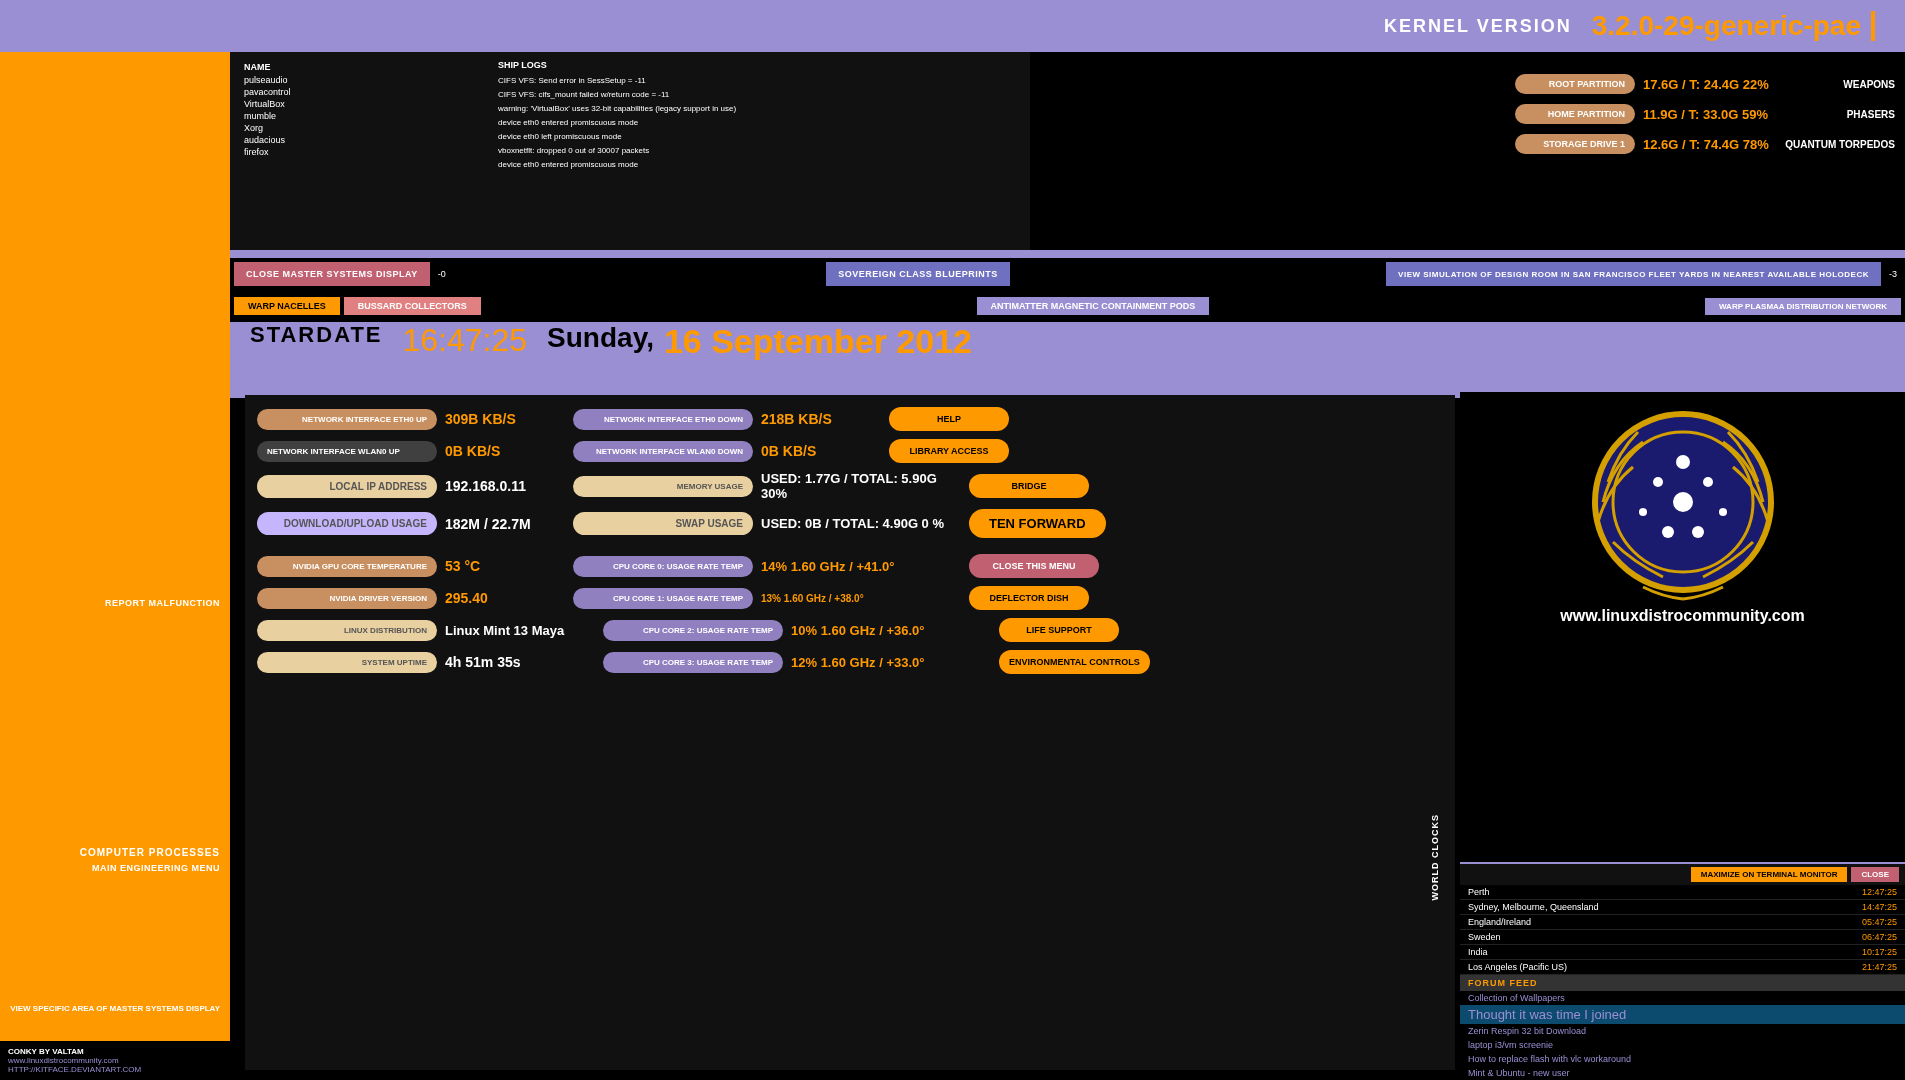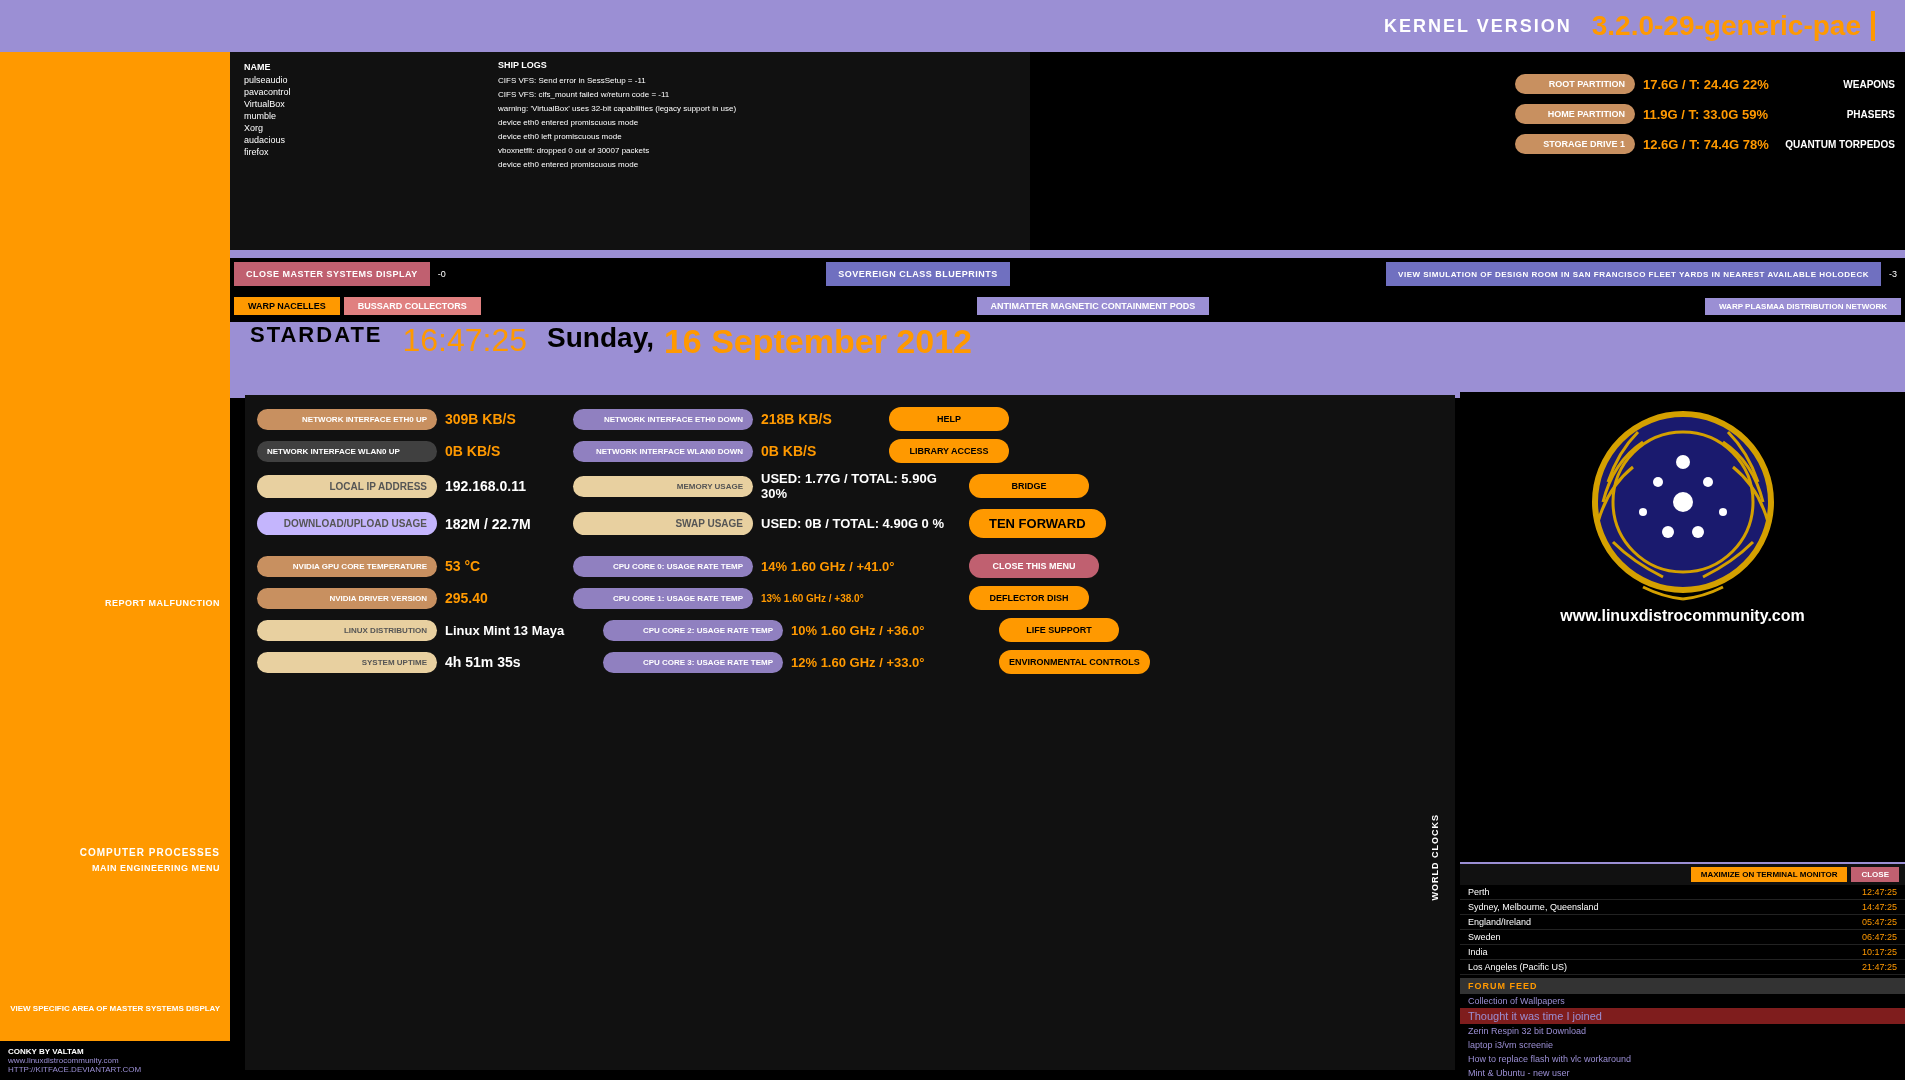--- a/index.html
+++ b/index.html
@@ -408,21 +408,21 @@
             <td style="color: rgb(255, 153, 0); font-size: 9px; padding: 2px 8px; border-bottom: 1px solid rgb(34, 34, 34); text-align: right;">00:47:25</td>
           </tr>
         </tbody>
     </table>
   </div>
 
   <div style="position:absolute;bottom:0;left:0;right:0;background:#000;">
     <div style="background:#333;color:#f90;font-size:9px;font-weight:bold;padding:3px 8px;letter-spacing:1px;">FORUM FEED</div>
     <div id="forum-items">
         <div style="color: rgb(155, 143, 212); font-size: 9px; padding: 2px 8px; cursor: pointer; background: rgb(0, 0, 0);">Collection of Wallpapers</div>
-        <div style="color: rgb(155, 143, 212); font-size: 11px; padding: 2px 8px; cursor: pointer; background: #7f1d1d;">Thought it was time I joined</div>
+        <div style="color: rgb(155, 143, 212); font-size: 13px; padding: 2px 8px; cursor: pointer; background: #0c4a6e;">Thought it was time I joined</div>
         <div style="color: rgb(155, 143, 212); font-size: 9px; padding: 2px 8px; cursor: pointer; background: rgb(0, 0, 0);">Zerin Respin 32 bit Download</div>
         <div style="color: rgb(155, 143, 212); font-size: 9px; padding: 2px 8px; cursor: pointer; background: rgb(0, 0, 0);">laptop i3/vm screenie</div>
         <div style="color: rgb(155, 143, 212); font-size: 9px; padding: 2px 8px; cursor: pointer; background: rgb(0, 0, 0);">How to replace flash with vlc workaround</div>
         <div style="color: rgb(155, 143, 212); font-size: 9px; padding: 2px 8px; cursor: pointer; background: rgb(0, 0, 0);">Mint &amp; Ubuntu - new user</div>
       </div>
   </div>
 </div>
 
 <div style="position:absolute;bottom:0;left:0;width:230px;background:#000;padding:6px 8px;">
   <div style="color:#fff;font-size:8px;font-weight:bold;">CONKY BY VALTAM</div>

